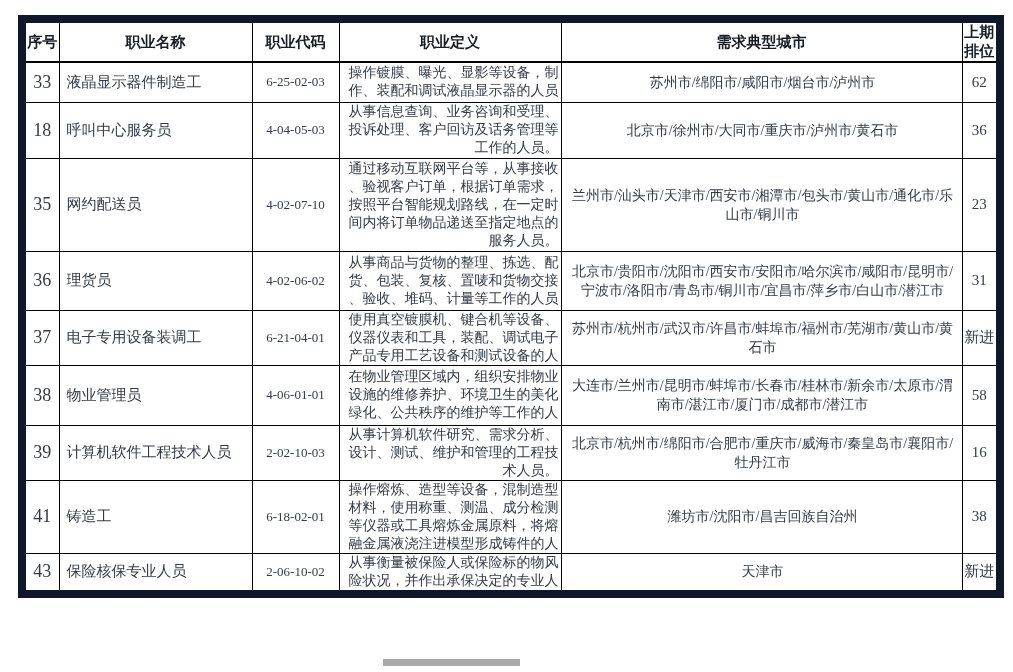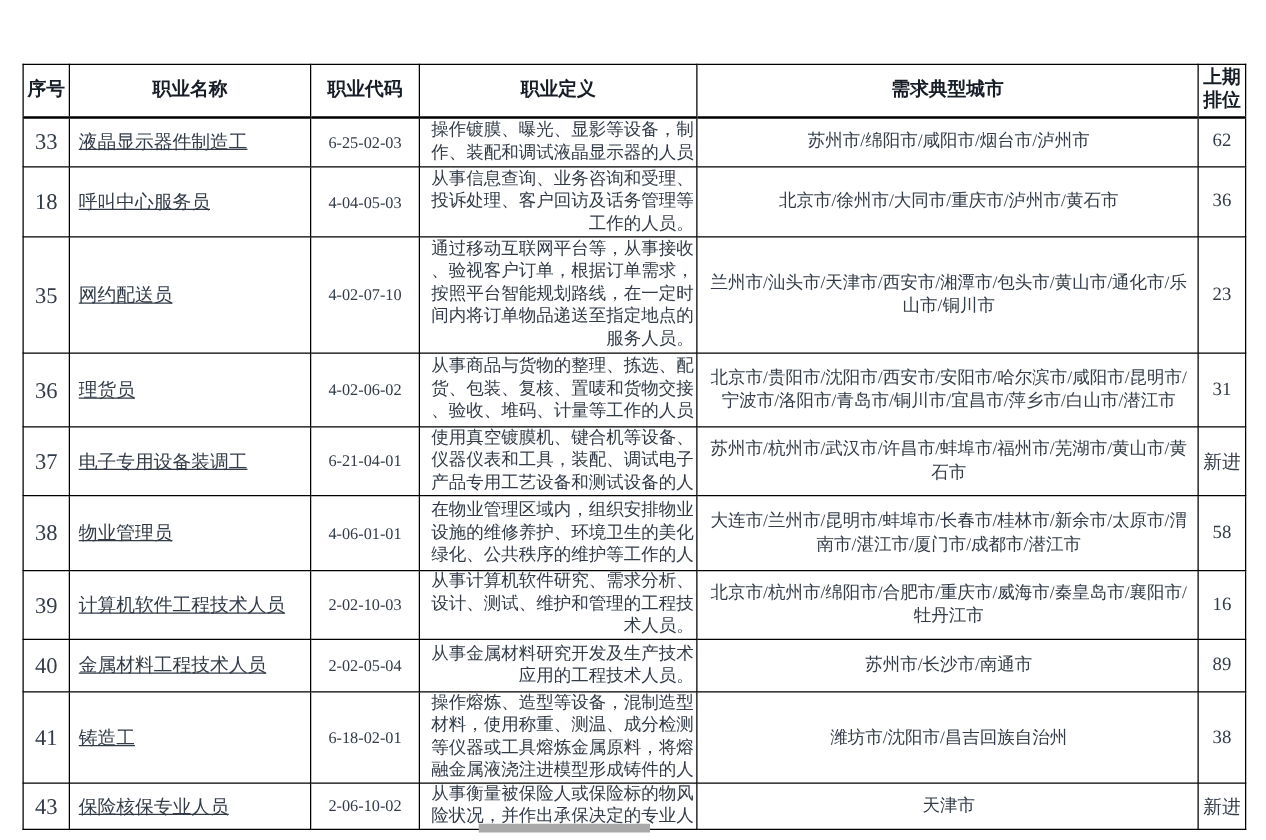--- a/index.html
+++ b/index.html
@@ -9,41 +9,40 @@
     background:#ffffff;
     font-family:"Liberation Serif","DejaVu Serif",serif;
     color:#323b47;
     overflow:hidden;
   }
   table.tbl{
     position:absolute;left:18px;top:15px;
     width:978px;
     border-collapse:collapse;
     table-layout:fixed;
-    border:1px solid #0f172a;
-    margin-top:36px;
+    border:8px solid #0f172a;
   }
   .tbl th,.tbl td{
     border:1px solid #000;
     padding:0;
     overflow:hidden;
     vertical-align:middle;
   }
   .tbl thead th{
     font-weight:bold;
     color:#171d26;
     font-size:15px;
     line-height:19px;
     text-align:center;
     border-bottom:2px solid #000;
     word-break:break-all;
     line-break:anywhere;
   }
   td.c-no{ text-align:center;font-size:18px; }
-  td.c-name{ font-size:15px;padding:0 2px 0 7px;text-align:left;text-decoration:underline; }
+  td.c-name{ font-size:15px;padding:0 2px 0 7px;text-align:left; }
   td.c-code{ text-align:center;font-size:13px;letter-spacing:0; }
   td.c-def{
     font-size:14px;line-height:18px;text-align:right;
     padding:0 2px 0 3px;
     word-break:break-all;line-break:anywhere;
   }
   td.c-cities{
     font-size:14px;line-height:19px;text-align:center;
     padding:0 2px 0 4px;
     word-break:break-all;line-break:anywhere;
@@ -128,28 +127,20 @@
           <td class="c-rank">58</td>
         </tr>
         <tr style="height: 53px;">
           <td class="c-no">39</td>
           <td class="c-name">计算机软件工程技术人员</td>
           <td class="c-code">2-02-10-03</td>
           <td class="c-def">从事计算机软件研究、需求分析、设计、测试、维护和管理的工程技术人员。</td>
           <td class="c-cities">北京市/杭州市/绵阳市/合肥市/重庆市/威海市/秦皇岛市/襄阳市/牡丹江市</td>
           <td class="c-rank">16</td>
         </tr>
-        <tr style="height: 42px;">
-          <td class="c-no">40</td>
-          <td class="c-name">金属材料工程技术人员</td>
-          <td class="c-code">2-02-05-04</td>
-          <td class="c-def">从事金属材料研究开发及生产技术应用的工程技术人员。</td>
-          <td class="c-cities">苏州市/长沙市/南通市</td>
-          <td class="c-rank">89</td>
-        </tr>
         <tr style="height: 72px;">
           <td class="c-no">41</td>
           <td class="c-name">铸造工</td>
           <td class="c-code">6-18-02-01</td>
           <td class="c-def">操作熔炼、造型等设备，混制造型材料，使用称重、测温、成分检测等仪器或工具熔炼金属原料，将熔融金属液浇注进模型形成铸件的人</td>
           <td class="c-cities">潍坊市/沈阳市/昌吉回族自治州</td>
           <td class="c-rank">38</td>
         </tr>
         <tr style="height: 35px;">
           <td class="c-no">43</td>

